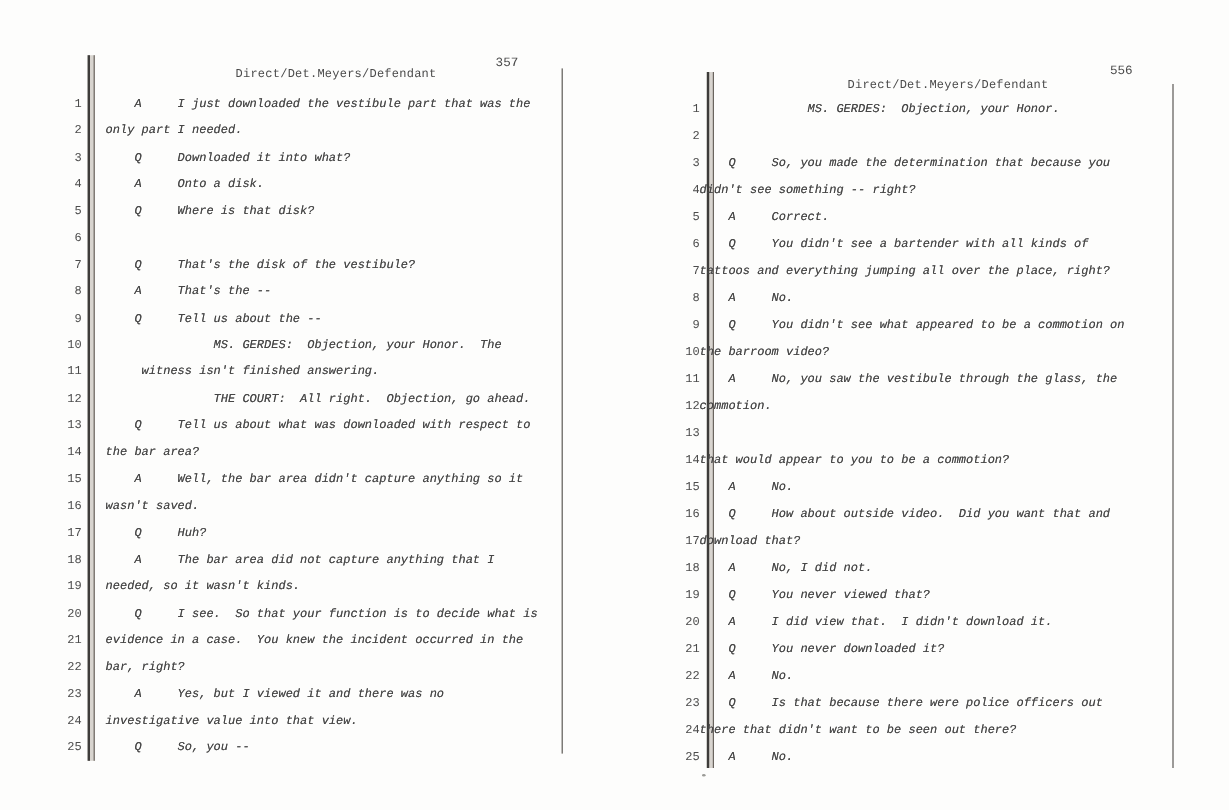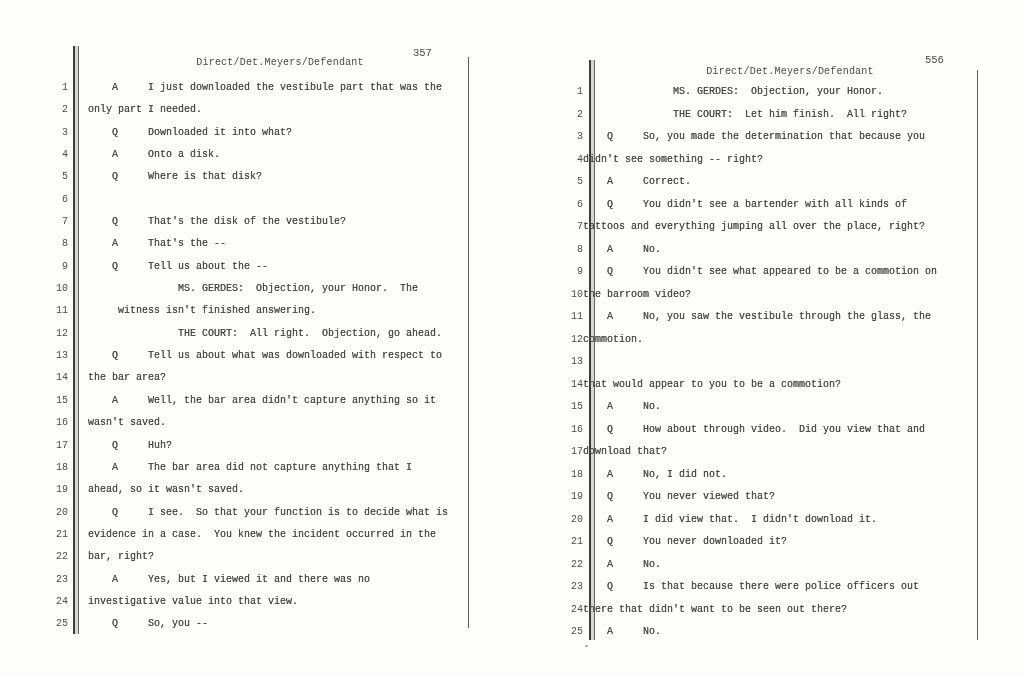--- a/index.html
+++ b/index.html
@@ -53,20 +53,21 @@
     width:28px;
     text-align:right;
     font-size:10px;color:#4c4c4c;
     line-height:12px;
   }
   .lt{
     display:inline-block;
     font-size:10px;color:#464646;
     line-height:12px;
     text-shadow:0 0 .4px rgba(70,70,70,.75);
+    font-style:italic;
   }
   .page-left  .lt{margin-left:20px;}
   .page-right .lt{}
 
   .speck{
     position:absolute;width:3px;height:2px;
     background:#9b9b97;border-radius:50%;
   }
 </style>
 </head>
@@ -93,54 +94,54 @@
         <div class="line-row"><span class="ln">9</span><span class="lt">    Q     Tell us about the --</span></div>
         <div class="line-row"><span class="ln">10</span><span class="lt">               MS. GERDES:  Objection, your Honor.  The</span></div>
         <div class="line-row"><span class="ln">11</span><span class="lt">     witness isn't finished answering.</span></div>
         <div class="line-row"><span class="ln">12</span><span class="lt">               THE COURT:  All right.  Objection, go ahead.</span></div>
         <div class="line-row"><span class="ln">13</span><span class="lt">    Q     Tell us about what was downloaded with respect to</span></div>
         <div class="line-row"><span class="ln">14</span><span class="lt">the bar area?</span></div>
         <div class="line-row"><span class="ln">15</span><span class="lt">    A     Well, the bar area didn't capture anything so it</span></div>
         <div class="line-row"><span class="ln">16</span><span class="lt">wasn't saved.</span></div>
         <div class="line-row"><span class="ln">17</span><span class="lt">    Q     Huh?</span></div>
         <div class="line-row"><span class="ln">18</span><span class="lt">    A     The bar area did not capture anything that I</span></div>
-        <div class="line-row"><span class="ln">19</span><span class="lt">ahead, so it wasn't saved.</span></div>
+        <div class="line-row"><span class="ln">19</span><span class="lt">needed, so it wasn't kinds.</span></div>
         <div class="line-row"><span class="ln">20</span><span class="lt">    Q     I see.  So that your function is to decide what is</span></div>
         <div class="line-row"><span class="ln">21</span><span class="lt">evidence in a case.  You knew the incident occurred in the</span></div>
         <div class="line-row"><span class="ln">22</span><span class="lt">bar, right?</span></div>
         <div class="line-row"><span class="ln">23</span><span class="lt">    A     Yes, but I viewed it and there was no</span></div>
         <div class="line-row"><span class="ln">24</span><span class="lt">investigative value into that view.</span></div>
         <div class="line-row"><span class="ln">25</span><span class="lt">    Q     So, you --</span></div>
       </div>
   </section>
 
   <section class="page page-right">
     <div class="page-number" style="left:413px;top:54px;">556</div>
     <div class="page-header" style="left:98px;top:66px;width:360px;text-align:center;">Direct/Det.Meyers/Defendant</div>
 
     <div class="rule-double" style="left:77px;top:60px;height:580px;"></div>
     <div class="rule-thin" style="left:465px;top:70px;height:570px;"></div>
 
     <div class="lines" style="left:43px;top:86px;">
         <div class="line-row"><span class="ln">1</span><span class="lt">               MS. GERDES:  Objection, your Honor.</span></div>
-        <div class="line-row"><span class="ln">2</span><span class="lt">               THE COURT:  Let him finish.  All right?</span></div>
+        <div class="line-row"><span class="ln">2</span></div>
         <div class="line-row"><span class="ln">3</span><span class="lt">    Q     So, you made the determination that because you</span></div>
         <div class="line-row"><span class="ln">4</span><span class="lt">didn't see something -- right?</span></div>
         <div class="line-row"><span class="ln">5</span><span class="lt">    A     Correct.</span></div>
         <div class="line-row"><span class="ln">6</span><span class="lt">    Q     You didn't see a bartender with all kinds of</span></div>
         <div class="line-row"><span class="ln">7</span><span class="lt">tattoos and everything jumping all over the place, right?</span></div>
         <div class="line-row"><span class="ln">8</span><span class="lt">    A     No.</span></div>
         <div class="line-row"><span class="ln">9</span><span class="lt">    Q     You didn't see what appeared to be a commotion on</span></div>
         <div class="line-row"><span class="ln">10</span><span class="lt">the barroom video?</span></div>
         <div class="line-row"><span class="ln">11</span><span class="lt">    A     No, you saw the vestibule through the glass, the</span></div>
         <div class="line-row"><span class="ln">12</span><span class="lt">commotion.</span></div>
         <div class="line-row"><span class="ln">13</span></div>
         <div class="line-row"><span class="ln">14</span><span class="lt">that would appear to you to be a commotion?</span></div>
         <div class="line-row"><span class="ln">15</span><span class="lt">    A     No.</span></div>
-        <div class="line-row"><span class="ln">16</span><span class="lt">    Q     How about through video.  Did you view that and</span></div>
+        <div class="line-row"><span class="ln">16</span><span class="lt">    Q     How about outside video.  Did you want that and</span></div>
         <div class="line-row"><span class="ln">17</span><span class="lt">download that?</span></div>
         <div class="line-row"><span class="ln">18</span><span class="lt">    A     No, I did not.</span></div>
         <div class="line-row"><span class="ln">19</span><span class="lt">    Q     You never viewed that?</span></div>
         <div class="line-row"><span class="ln">20</span><span class="lt">    A     I did view that.  I didn't download it.</span></div>
         <div class="line-row"><span class="ln">21</span><span class="lt">    Q     You never downloaded it?</span></div>
         <div class="line-row"><span class="ln">22</span><span class="lt">    A     No.</span></div>
         <div class="line-row"><span class="ln">23</span><span class="lt">    Q     Is that because there were police officers out</span></div>
         <div class="line-row"><span class="ln">24</span><span class="lt">there that didn't want to be seen out there?</span></div>
         <div class="line-row"><span class="ln">25</span><span class="lt">    A     No.</span></div>
       </div>

